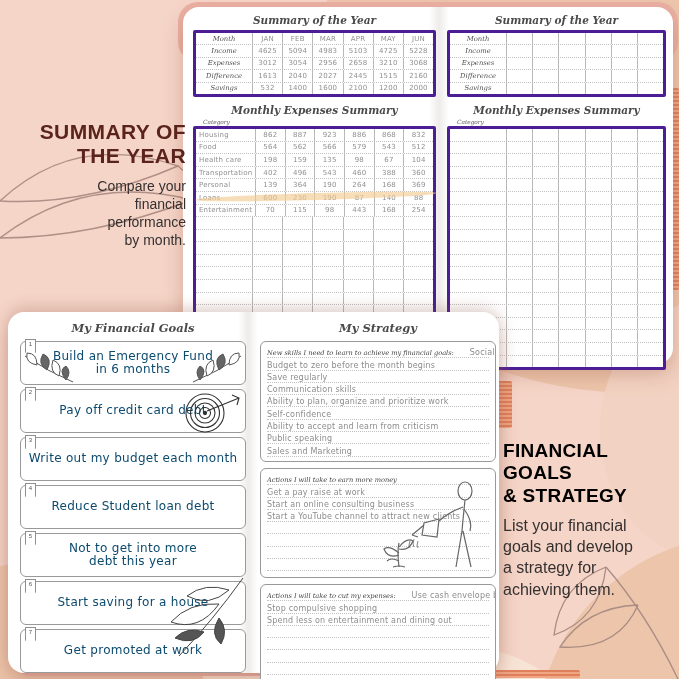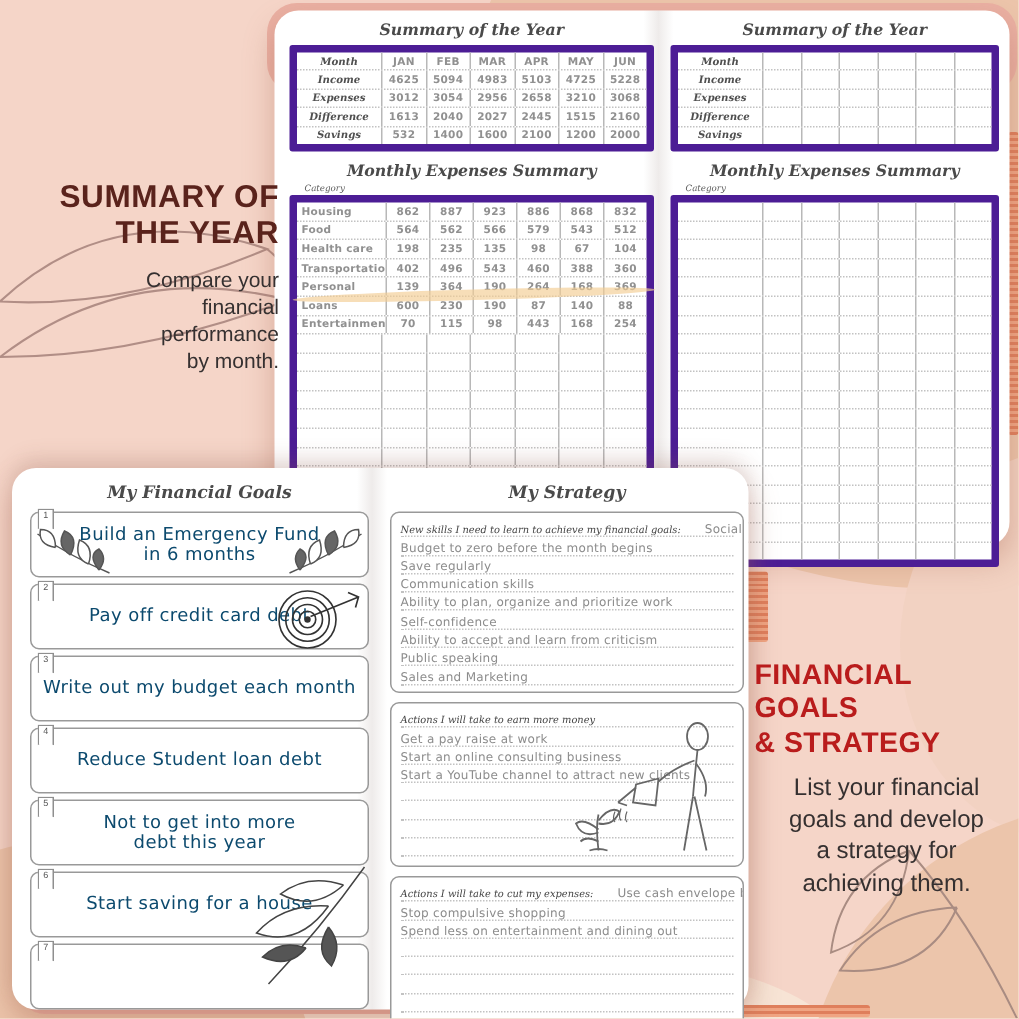--- a/index.html
+++ b/index.html
@@ -20,42 +20,42 @@
   .notebook{position:absolute;background:#ffffff;border-radius:16px;}
   #top-notebook{left:183px;top:7px;width:490px;height:357px;box-shadow:0 10px 20px rgba(170,105,85,.40);}
   #bottom-notebook{left:8px;top:312px;width:491px;height:361px;box-shadow:0 10px 20px rgba(170,105,85,.40),0 -6px 14px rgba(120,70,60,.18);}
   .spine{position:absolute;top:0;bottom:0;width:20px;background:linear-gradient(90deg,rgba(0,0,0,0) 0%,rgba(90,60,50,.10) 50%,rgba(0,0,0,0) 100%);}
   .page{position:absolute;}
   
   .ntitle{display:flex;align-items:center;justify-content:center;gap:5px;height:14px;}
   .ttext{font-family:"DejaVu Serif",serif;font-style:italic;font-weight:bold;font-size:10.5px;color:#4a4a4a;white-space:nowrap;}
   .wave{display:inline-block;height:6px;overflow:hidden;}
   
-  .tbl{border:5px solid #4c1d95;border-radius:2px;background:#fff;font-weight:bold;}
+  .tbl{border:3px solid #4c1d95;border-radius:2px;background:#fff;}
   .trow{display:flex;align-items:center;border-bottom:1px dotted #c2c2c2;}
   .trow:last-child{border-bottom:none;}
   .srow{height:11.4px;}
   .erow{height:11.6px;}
   .cell{height:100%;display:flex;align-items:center;justify-content:center;overflow:hidden;}
   .cell.lbl{flex:0 0 56px;justify-content:center;}
   .cell.cat{justify-content:flex-start;padding-left:3px;}
   .cell.val{flex:1;border-left:1px solid #b8b8b8;}
   .script{font-family:"DejaVu Serif",serif;font-style:italic;font-size:6.8px;color:#4f4f4f;}
   .hw{font-family:"DejaVu Sans",sans-serif;font-size:7px;color:#909090;letter-spacing:.2px;}
   .catlabel{font-family:"DejaVu Serif",serif;font-style:italic;font-size:5.8px;color:#5a5a5a;margin:2px 0 1px 10px;}
   .highlight{position:absolute;background:#f2cc92;opacity:.65;border-radius:50%;transform:rotate(-1.6deg);}
   
   .caption h2{margin:0;font-weight:bold;color:#5a231c;white-space:pre-line;}
   .caption p{margin:8px 0 0;color:#353030;white-space:pre-line;}
   #left-caption{left:16px;top:120px;width:170px;text-align:right;}
   #left-caption h2{font-size:21px;line-height:1.16;letter-spacing:.4px;}
   #left-caption p{font-size:14px;line-height:1.30;}
   #right-caption{left:503px;top:440px;width:176px;text-align:left;}
   #right-caption h2{font-size:19px;line-height:1.18;letter-spacing:.3px;}
-  #right-caption p{font-size:16px;line-height:1.32;text-align:center;}
+  #right-caption p{font-size:16px;line-height:1.32;}
   
   .goalbox{position:relative;border:1px solid #999;border-radius:6px;height:42px;margin-bottom:4px;display:flex;align-items:center;justify-content:center;background:#fff;}
   .flag{position:absolute;left:4px;top:-3px;width:9px;height:12px;background:#fff;border:1px solid #8f8f8f;clip-path:polygon(0 0,100% 0,100% 100%,50% 72%,0 100%);display:flex;justify-content:center;}
   .flagnum{font-size:6px;color:#555;line-height:8px;}
   .goaltext{font-family:"DejaVu Sans",sans-serif;font-size:12px;color:#0c4a6e;text-align:center;white-space:pre-line;line-height:1.12;letter-spacing:.3px;}
   .deco{position:absolute;pointer-events:none;}
   
   .stratbox{position:relative;border:1px solid #999;border-radius:6px;background:#fff;padding:4px 6px 2px;margin-bottom:6px;overflow:hidden;}
   .sline{border-bottom:1px dotted #c2c2c2;height:11.3px;display:flex;align-items:flex-end;overflow:visible;white-space:nowrap;}
   .prompt{font-size:6.6px;color:#444;margin-right:16px;}
@@ -178,21 +178,21 @@
             <div class="cell val hw">564</div>
             <div class="cell val hw">562</div>
             <div class="cell val hw">566</div>
             <div class="cell val hw">579</div>
             <div class="cell val hw">543</div>
             <div class="cell val hw">512</div>
           </div>
           <div class="trow erow">
             <div class="cell lbl cat hw">Health care</div>
             <div class="cell val hw">198</div>
-            <div class="cell val hw">235</div>
+            <div class="cell val hw">159</div>
             <div class="cell val hw">135</div>
             <div class="cell val hw">98</div>
             <div class="cell val hw">67</div>
             <div class="cell val hw">104</div>
           </div>
           <div class="trow erow">
             <div class="cell lbl cat hw">Transportation</div>
             <div class="cell val hw">402</div>
             <div class="cell val hw">496</div>
             <div class="cell val hw">543</div>
@@ -629,20 +629,21 @@
                 <path d="M68,14 Q44,6 26,20 Q48,32 68,14"></path>
                 <path d="M43,56 Q26,50 14,62 Q32,70 43,56" fill="#555"></path>
                 <path d="M58,42 Q68,54 60,68 Q48,58 58,42" fill="#555"></path>
               </g>
             </svg>
           </div>
           <div class="goalbox">
             <div class="flag">
               <span class="flagnum">7</span>
             </div>
+            <div class="goaltext">Get promoted at work</div>
           </div>
         </div>
     </div>
 
     <div class="page" style="left:252px;top:9px;width:236px;">
       <div class="ntitle">
         <span class="wave"></span>
         <span class="ttext" style="font-size:11.5px;">My Strategy</span>
         <span class="wave"></span>
       </div>
@@ -709,21 +710,21 @@
 
   <div id="left-caption" class="abs caption">
     <h2 style="color: rgb(90, 35, 28);">SUMMARY OF
 THE YEAR</h2>
     <p>Compare your
 financial
 performance
 by month.</p>
   </div>
   <div id="right-caption" class="abs caption">
-    <h2 style="color: #b91c1c;">FINANCIAL GOALS
+    <h2 style="color: #000000;">FINANCIAL GOALS
 &amp; STRATEGY</h2>
     <p>List your financial
 goals and develop
 a strategy for
 achieving them.</p>
   </div>
 
 </div>
 
 </body></html>

